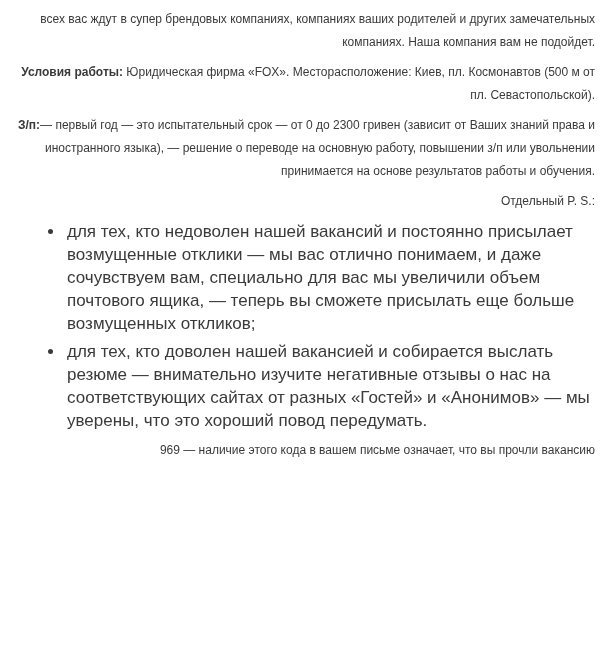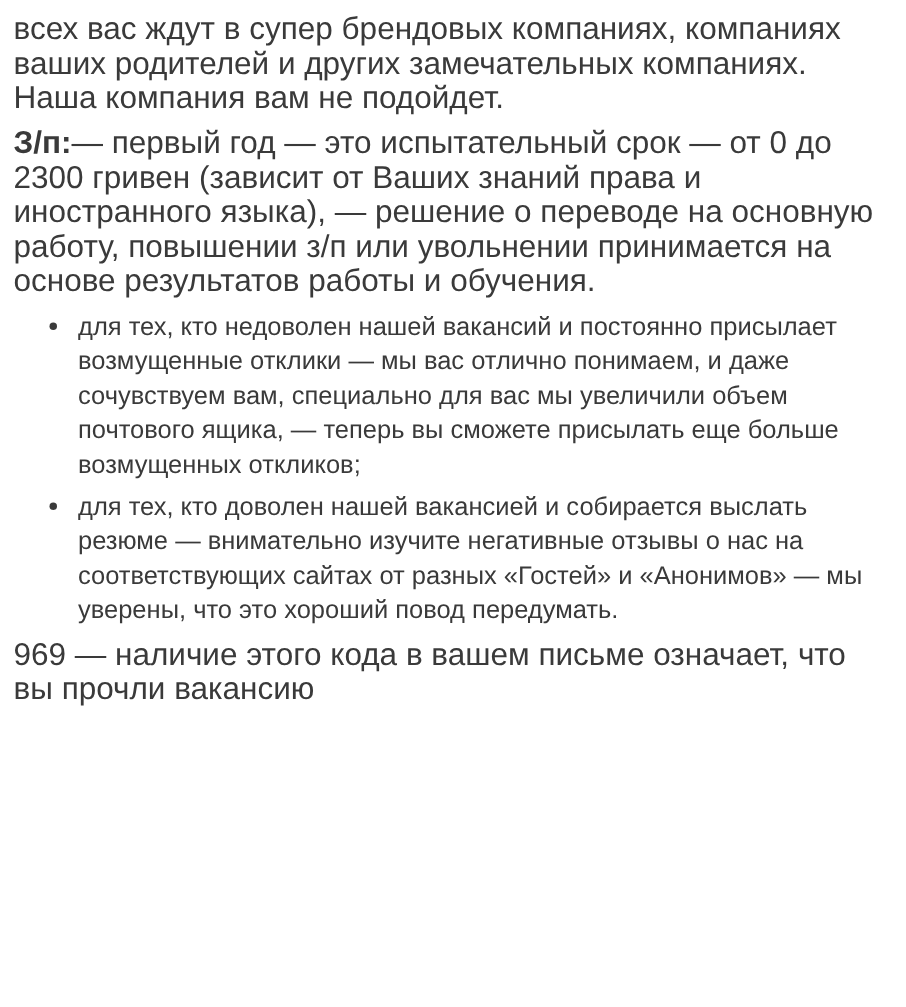--- a/index.html
+++ b/index.html
@@ -10,52 +10,55 @@
     background: #ffffff;
     font-family: "Liberation Sans", "DejaVu Sans", sans-serif;
     color: #3a3a3a;
     overflow: hidden;
   }
   .page {
     padding: 8px 9px 0 9px;
   }
   p {
     margin: 0 0 7px 0;
-    font-size: 21px;
+    font-size: 12px;
     line-height: 23px;
+    text-align: right;
   }
   p b, p strong {
     font-weight: bold;
     color: #3a3a3a;
   }
   ul.ps-list {
     margin: 0 0 7px 0;
     padding: 0 0 0 40px;
     list-style: disc;
   }
   ul.ps-list li {
     font-size: 17px;
     line-height: 23px;
-    margin: 0 0 5px 1px;
+    margin: 0 0 5px 16px;
     padding-left: 2px;
   }
 </style>
 </head>
 <body>
 
 <div class="page">
 
   <p>всех вас ждут в супер брендовых компаниях, компаниях ваших родителей и других замечательных компаниях. Наша компания вам не подойдет.</p>
 
+  <p><strong>Условия работы:</strong><span> Юридическая фирма «FOX». Месторасположение: Киев, пл. Космонавтов (500 м от пл. Севастопольской).</span></p>
 
 
 
 
   <p><strong>З/п:</strong><span>— первый год — это испытательный срок — от 0 до 2300 гривен (зависит от Ваших знаний права и иностранного языка), — решение о переводе на основную работу, повышении з/п или увольнении принимается на основе результатов работы и обучения.</span></p>
 
+  <p>Отдельный P. S.:</p>
 
   <ul class="ps-list">
     <li>для тех, кто недоволен нашей вакансий и постоянно присылает возмущенные отклики — мы вас отлично понимаем, и даже сочувствуем вам, специально для вас мы увеличили объем почтового ящика, — теперь вы сможете присылать еще больше возмущенных откликов;</li>
     <li>для тех, кто доволен нашей вакансией и собирается выслать резюме — внимательно изучите негативные отзывы о нас на соответствующих сайтах от разных «Гостей» и «Анонимов» — мы уверены, что это хороший повод передумать.</li>
   </ul>
 
   <p>969 — наличие этого кода в вашем письме означает, что вы прочли вакансию</p>
 
 </div>
 

